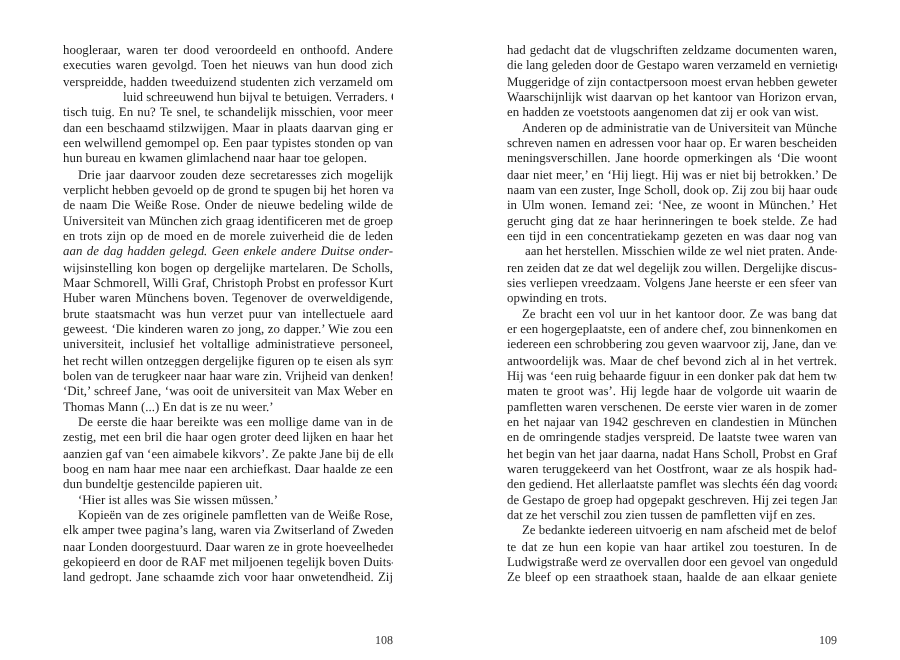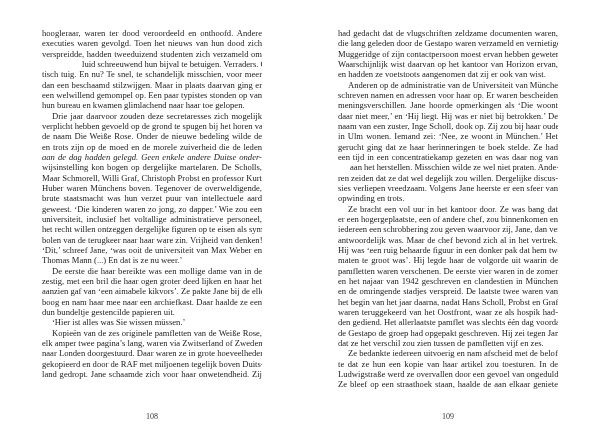--- a/index.html
+++ b/index.html
@@ -13,41 +13,42 @@
   }
   .page.left { left: 42px; }
   .page.right { left: 338px; }
   .line {
     display: block; white-space: nowrap; text-align: justify; text-align-last: justify;
     height: 13.25px; overflow: hidden;
   }
   .line.last { text-align-last: left; }
   .line.indent { text-indent: 10px; }
   .folio {
-    position: absolute; top: 412px; width: 220px; text-align: center;
+    position: absolute; top: 422px; width: 220px; text-align: right;
     font-size: 8px; color: #333;
   }
   .folio.left { left: 42px; }
   .folio.right { left: 338px; }
 </style>
 </head>
 <body>
 
 <div class="page left" id="left-page" style="line-height: 10.3429px;">
     <span class="line" style="height: 10.3429px;">hoogleraar, waren ter dood veroordeeld en onthoofd. Andere</span>
     <span class="line" style="height: 10.3429px;">executies waren gevolgd. Toen het nieuws van hun dood zich</span>
     <span class="line" style="height: 10.3429px;">verspreidde, hadden tweeduizend studenten zich verzameld om</span>
     <span class="line" style="height: 10.3429px; padding-left: 40px;">luid schreeuwend hun bijval te betuigen. Verraders. Communis-</span>
     <span class="line" style="height: 10.3429px;">tisch tuig. En nu? Te snel, te schandelijk misschien, voor meer</span>
     <span class="line" style="height: 10.3429px;">dan een beschaamd stilzwijgen. Maar in plaats daarvan ging er</span>
     <span class="line" style="height: 10.3429px;">een welwillend gemompel op. Een paar typistes stonden op van</span>
     <span class="line last" style="height: 10.3429px;">hun bureau en kwamen glimlachend naar haar toe gelopen.</span>
     <span class="line indent" style="height: 10.3429px;">Drie jaar daarvoor zouden deze secretaresses zich mogelijk</span>
     <span class="line" style="height: 10.3429px;">verplicht hebben gevoeld op de grond te spugen bij het horen van</span>
     <span class="line" style="height: 10.3429px;">de naam Die Weiße Rose. Onder de nieuwe bedeling wilde de</span>
+    <span class="line" style="height: 10.3429px;">Universiteit van München zich graag identificeren met de groep</span>
     <span class="line" style="height: 10.3429px;">en trots zijn op de moed en de morele zuiverheid die de leden</span>
     <span class="line" style="height: 10.3429px; font-style: italic;">aan de dag hadden gelegd. Geen enkele andere Duitse onder-</span>
     <span class="line" style="height: 10.3429px;">wijsinstelling kon bogen op dergelijke martelaren. De Scholls,</span>
     <span class="line" style="height: 10.3429px;">Maar Schmorell, Willi Graf, Christoph Probst en professor Kurt</span>
     <span class="line" style="height: 10.3429px;">Huber waren Münchens boven. Tegenover de overweldigende,</span>
     <span class="line" style="height: 10.3429px;">brute staatsmacht was hun verzet puur van intellectuele aard</span>
     <span class="line" style="height: 10.3429px;">geweest. ‘Die kinderen waren zo jong, zo dapper.’ Wie zou een</span>
     <span class="line" style="height: 10.3429px;">universiteit, inclusief het voltallige administratieve personeel,</span>
     <span class="line" style="height: 10.3429px;">het recht willen ontzeggen dergelijke figuren op te eisen als sym-</span>
     <span class="line" style="height: 10.3429px;">bolen van de terugkeer naar haar ware zin. Vrijheid van denken!</span>

